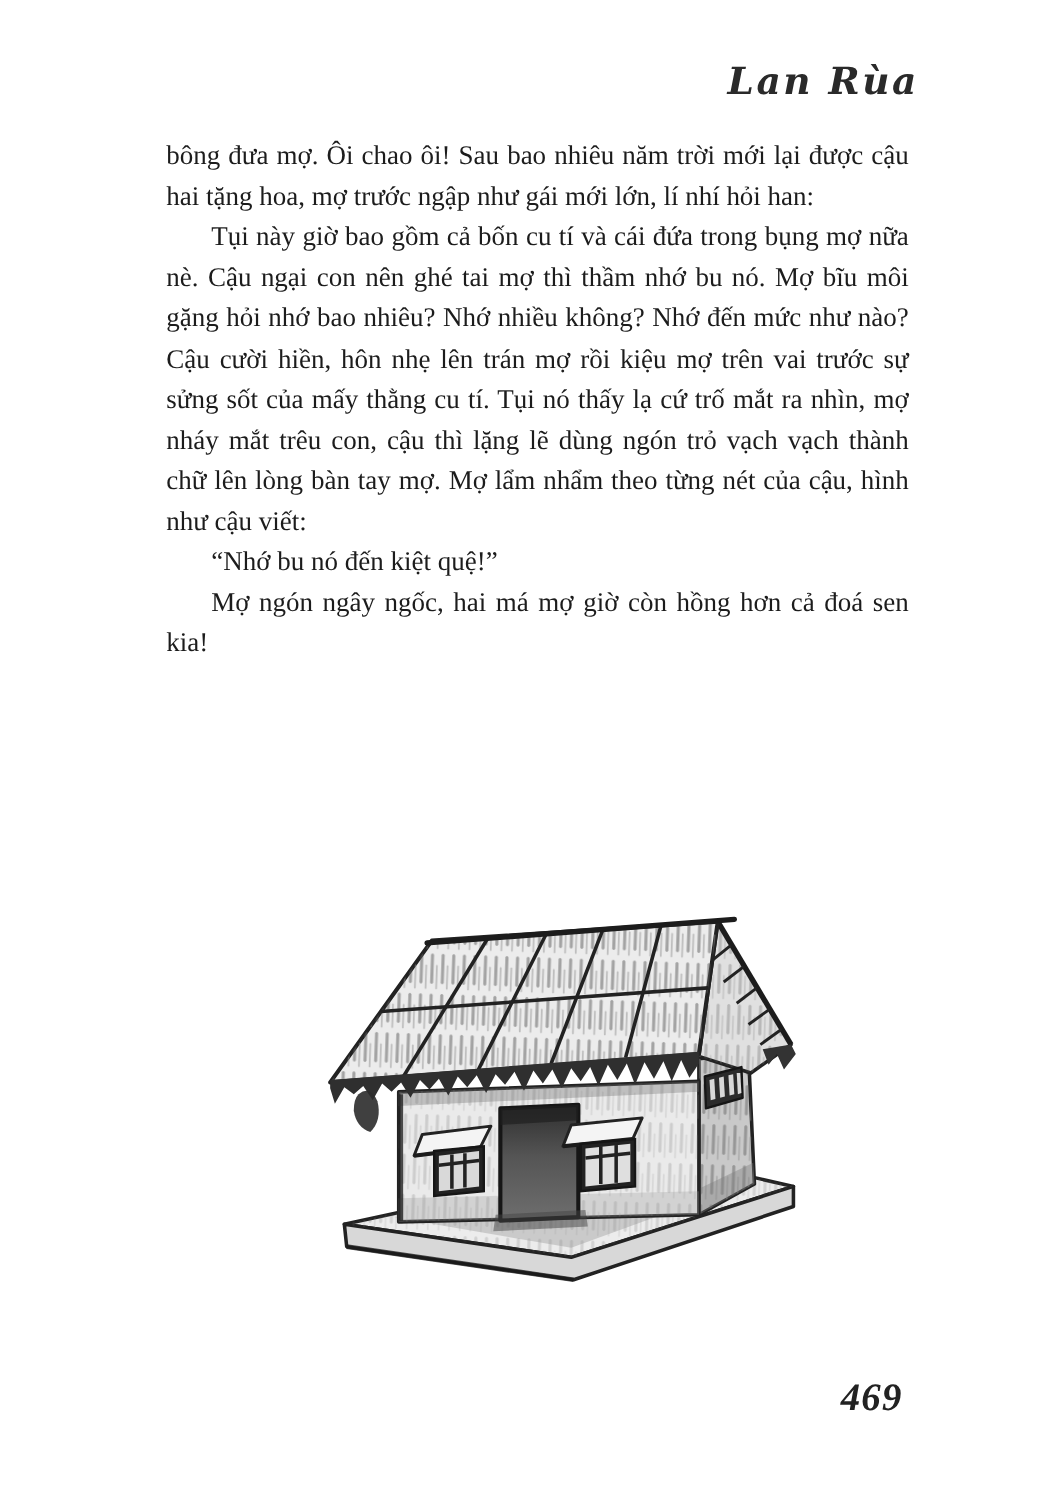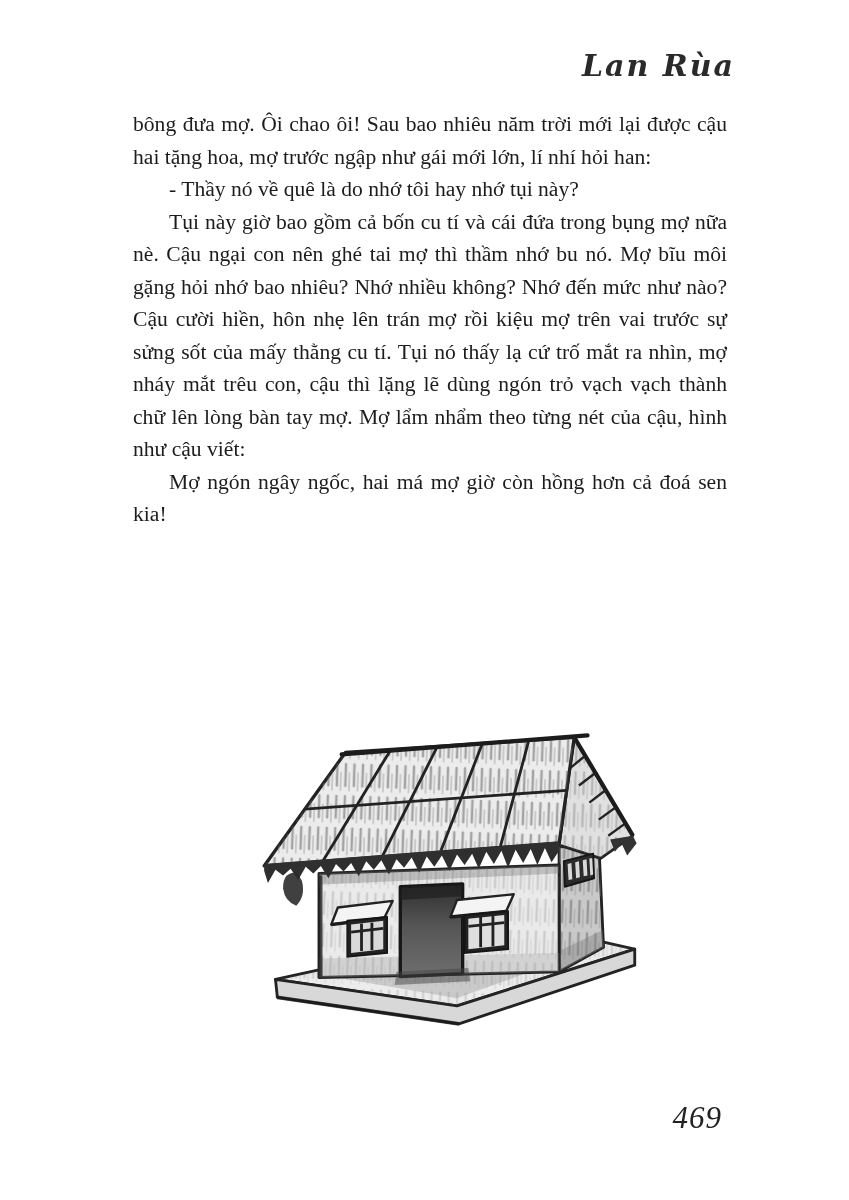--- a/index.html
+++ b/index.html
@@ -42,37 +42,37 @@
     width: 398px;
     height: 312px;
   }
   .illustration svg { width: 100%; height: 100%; display: block; }
   .page-number {
     position: absolute;
     top: 1100px;
     right: 127px;
     font-family: "Liberation Serif", "DejaVu Serif", serif;
     font-style: italic;
-    font-weight: 400;
+    font-weight: 700;
     font-size: 31px;
     letter-spacing: 1px;
     color: #222222;
   }
 </style>
 </head>
 <body>
 
 <div class="page">
 
   <div class="running-head">Lan Rùa</div>
 
   <div class="body-text">
     <p>bông đưa mợ. Ôi chao ôi! Sau bao nhiêu năm trời mới lại được cậu hai tặng hoa, mợ trước ngập như gái mới lớn, lí nhí hỏi han:</p>
-    <p class="indent">- Thầy nó về quê là do nhớ tôi hay nhớ tụi này?</p>
     <p class="indent">Tụi này giờ bao gồm cả bốn cu tí và cái đứa trong bụng mợ nữa nè. Cậu ngại con nên ghé tai mợ thì thầm nhớ bu nó. Mợ bĩu môi gặng hỏi nhớ bao nhiêu? Nhớ nhiều không? Nhớ đến mức như nào? Cậu cười hiền, hôn nhẹ lên trán mợ rồi kiệu mợ trên vai trước sự sửng sốt của mấy thằng cu tí. Tụi nó thấy lạ cứ trố mắt ra nhìn, mợ nháy mắt trêu con, cậu thì lặng lẽ dùng ngón trỏ vạch vạch thành chữ lên lòng bàn tay mợ. Mợ lẩm nhẩm theo từng nét của cậu, hình như cậu viết:</p>
+    <p class="indent">“Nhớ bu nó đến kiệt quệ!”</p>
     <p class="indent">Mợ ngón ngây ngốc, hai má mợ giờ còn hồng hơn cả đoá sen kia!</p>
   </div>
 
   <div class="illustration">
     <svg viewBox="0 0 420 330" xmlns="http://www.w3.org/2000/svg" role="img" aria-label="Hand-drawn grayscale ink sketch of a small thatched-roof house with a central dark doorway, two awning windows on the front, a barred side window, and a raised platform base">
       <defs>
         <pattern id="st" patternUnits="userSpaceOnUse" width="9" height="34" patternTransform="rotate(2)">
           <path d="M4 3 V 26" stroke="#5a5a5a" stroke-width="2.6" stroke-linecap="round" fill="none"></path>
           <path d="M8 12 V 31" stroke="#8f8f8f" stroke-width="1.5" stroke-linecap="round" fill="none"></path>
         </pattern>

